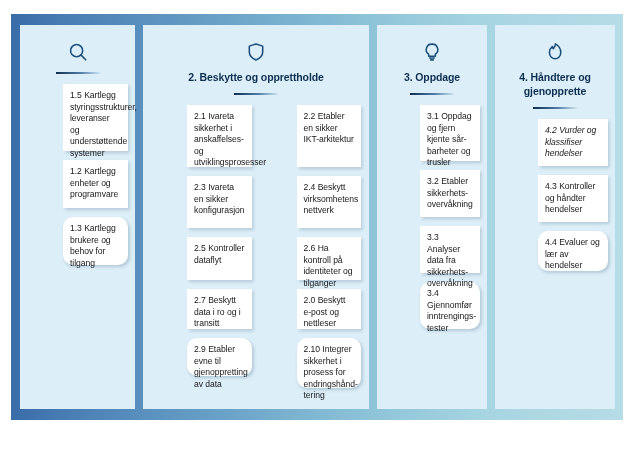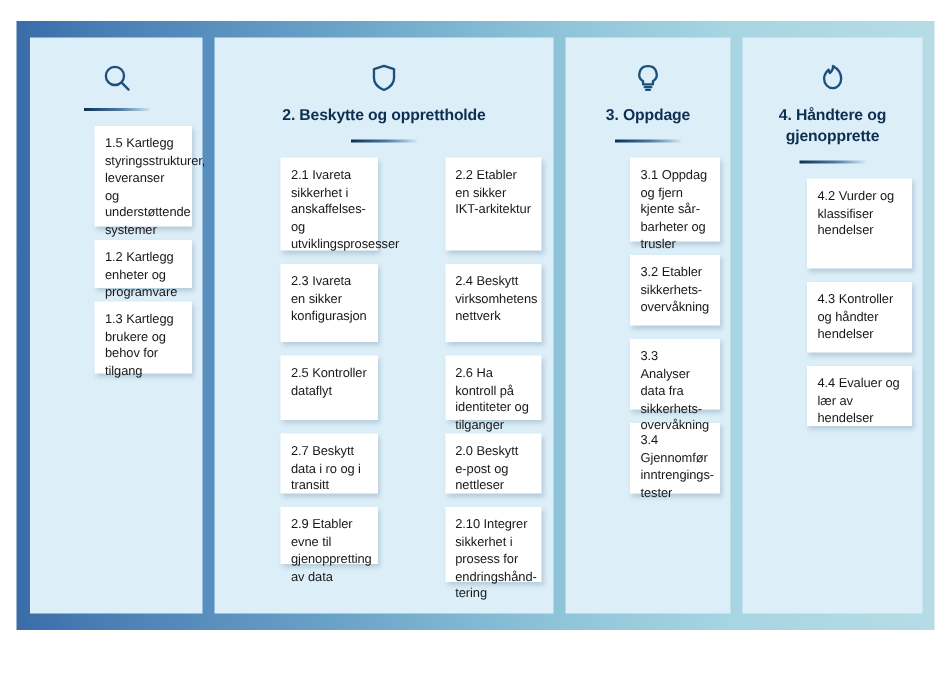--- a/index.html
+++ b/index.html
@@ -105,46 +105,46 @@
     box-shadow: 1.5px 2px 3px rgba(40, 80, 120, 0.22);
     padding: 6px 7px 7px 7px;
     margin-bottom: 9px;
     box-sizing: border-box;
     font-size: 8.6px;
     line-height: 11.6px;
     color: #18181a;
     letter-spacing: -0.05px;
     margin-left: 36px;
   }
-  .card:last-child { margin-bottom: 0; }
+  .card:last-child { margin-bottom: 0; border-radius: 10px; }
 
   
   .col-1 .card.h1 { height: 67px; }
-  .col-1 .card.h2 { height: 32px; }
+  .col-1 .card.h2 { height: 48px; }
   .col-1 .card.h3 { height: 48px; }
 
   .col-2 .card.c21 { height: 62px; }
   .col-2 .card.c23 { height: 52px; }
   .col-2 .card.c25 { height: 43px; }
   .col-2 .card.c27 { height: 40px; }
   .col-2 .card.c29 { height: 38px; }
 
   .col-2 .card.c22 { height: 62px; }
   .col-2 .card.c24 { height: 52px; }
   .col-2 .card.c26 { height: 43px; }
   .col-2 .card.c28 { height: 40px; }
   .col-2 .card.c210 { height: 50px; }
 
   .col-3 .card.d1 { height: 56px; }
   .col-3 .card.d2 { height: 47px; }
   .col-3 .card.d3 { height: 47px; }
   .col-3 .card.d4 { height: 47px; }
 
   .col-4 .card.e1 { height: 58px; }
-  .col-4 .card.e2 { height: 60px; }
+  .col-4 .card.e2 { height: 47px; font-style: italic; }
   .col-4 .card.e3 { height: 47px; }
   .col-4 .card.e4 { height: 40px; }
 </style>
 </head>
 <body>
 
 <div id="frame">
   <div id="panel">
     <div id="columns">
 

